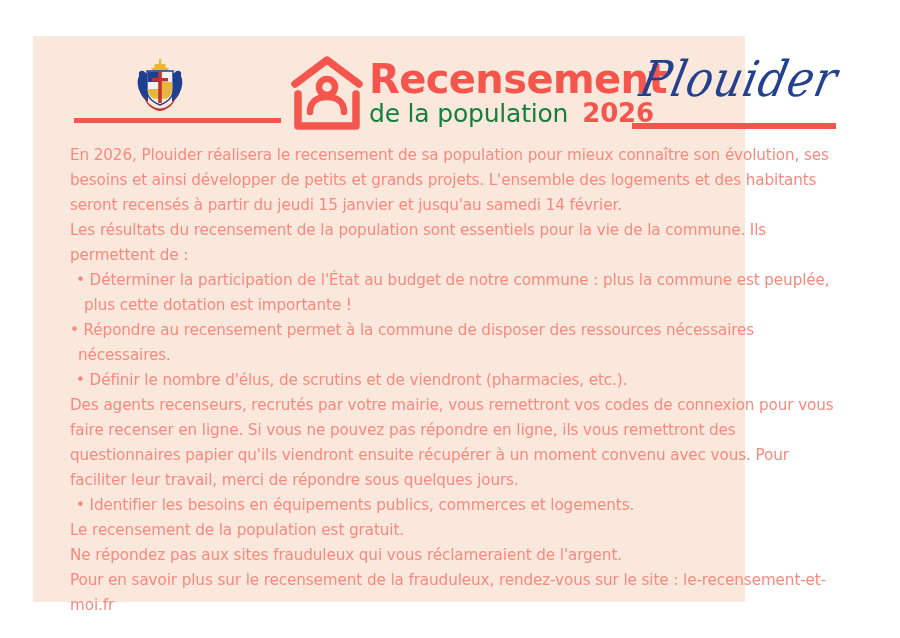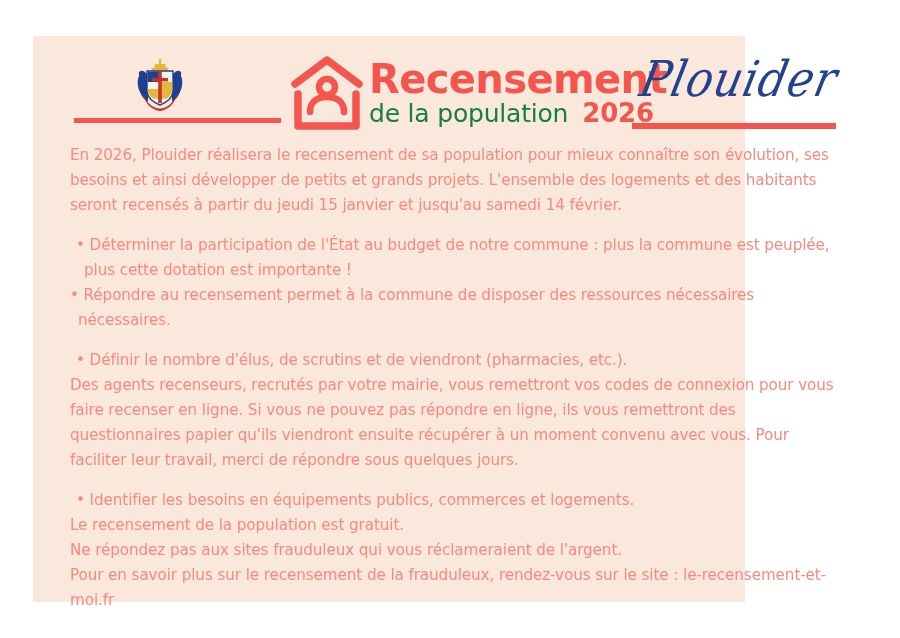--- a/index.html
+++ b/index.html
@@ -145,21 +145,20 @@
     letter-spacing: -0.1px;
     text-align: left;
   }
   .para.bullet {
     padding-left: 8px;
     text-indent: -8px;
   }
   .para.bullet.tight {
     padding-left: 14px;
     text-indent: -8px;
-    margin-top: 15px;
   }
 </style>
 </head>
 <body>
 
 <div id="poster">
 
   <div id="header">
 
     <svg id="crest" viewBox="0 0 50 54">
@@ -208,20 +207,21 @@
     </div>
 
     <div id="signature">
       <div id="signature-text">Plouider</div>
     </div>
 
   </div>
 
   <div id="body-copy">
       <p class="para">En 2026, Plouider réalisera le recensement de sa population pour mieux connaître son évolution, ses besoins et ainsi développer de petits et grands projets. L'ensemble des logements et des habitants seront recensés à partir du jeudi 15 janvier et jusqu'au samedi 14 février.</p>
+      <p class="para">Les résultats du recensement de la population sont essentiels pour la vie de la commune. Ils permettent de :</p>
       <p class="para bullet tight">• Déterminer la participation de l'État au budget de notre commune : plus la commune est peuplée, plus cette dotation est importante !</p>
       <p class="para bullet">• Répondre au recensement permet à la commune de disposer des ressources nécessaires nécessaires.</p>
       <p class="para bullet tight">• Définir le nombre d'élus, de scrutins et de viendront (pharmacies, etc.).</p>
       <p class="para">Des agents recenseurs, recrutés par votre mairie, vous remettront vos codes de connexion pour vous faire recenser en ligne. Si vous ne pouvez pas répondre en ligne, ils vous remettront des questionnaires papier qu'ils viendront ensuite récupérer à un moment convenu avec vous. Pour faciliter leur travail, merci de répondre sous quelques jours.</p>
       <p class="para bullet tight">• Identifier les besoins en équipements publics, commerces et logements.</p>
       <p class="para">Le recensement de la population est gratuit.</p>
       <p class="para">Ne répondez pas aux sites frauduleux qui vous réclameraient de l'argent.</p>
       <p class="para">Pour en savoir plus sur le recensement de la frauduleux, rendez-vous sur le site : le-recensement-et-moi.fr</p>
     </div>
 

